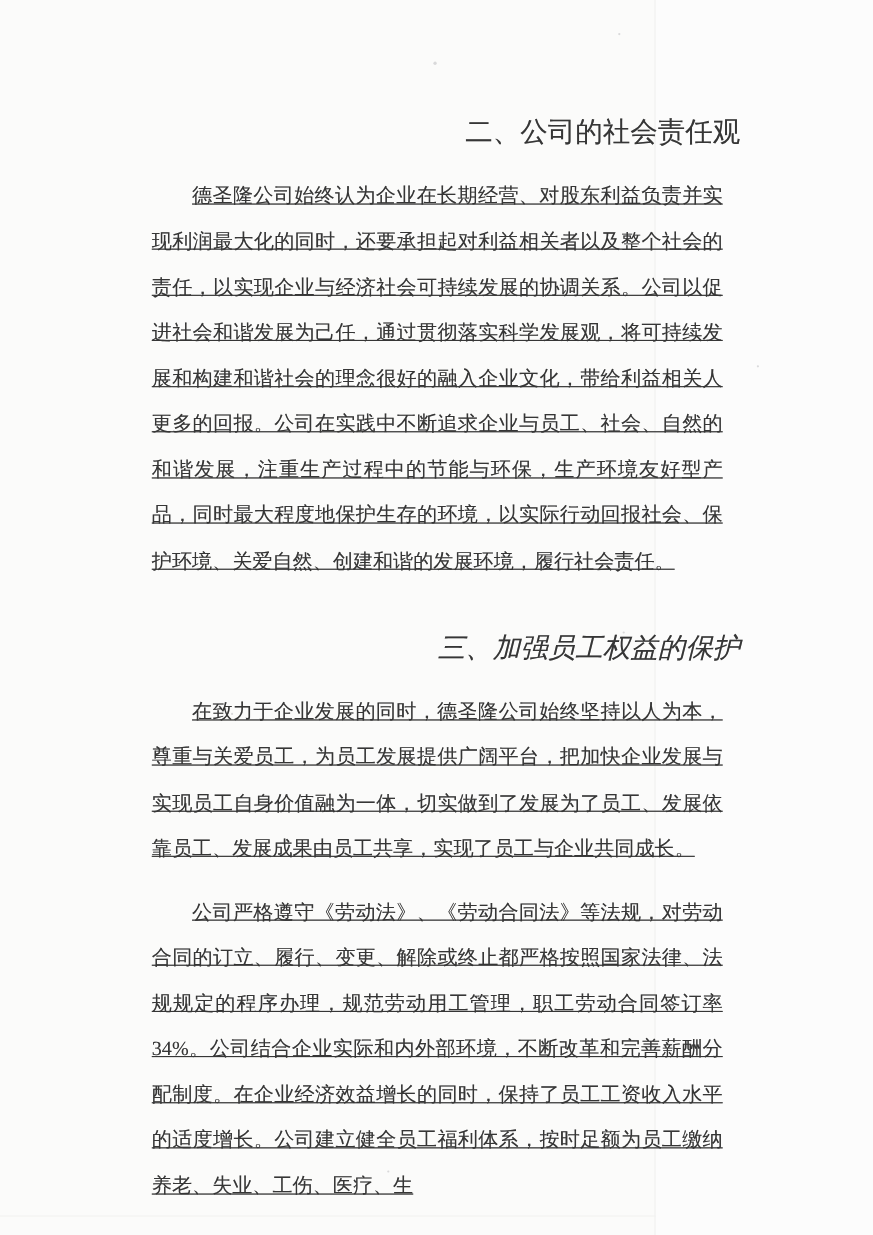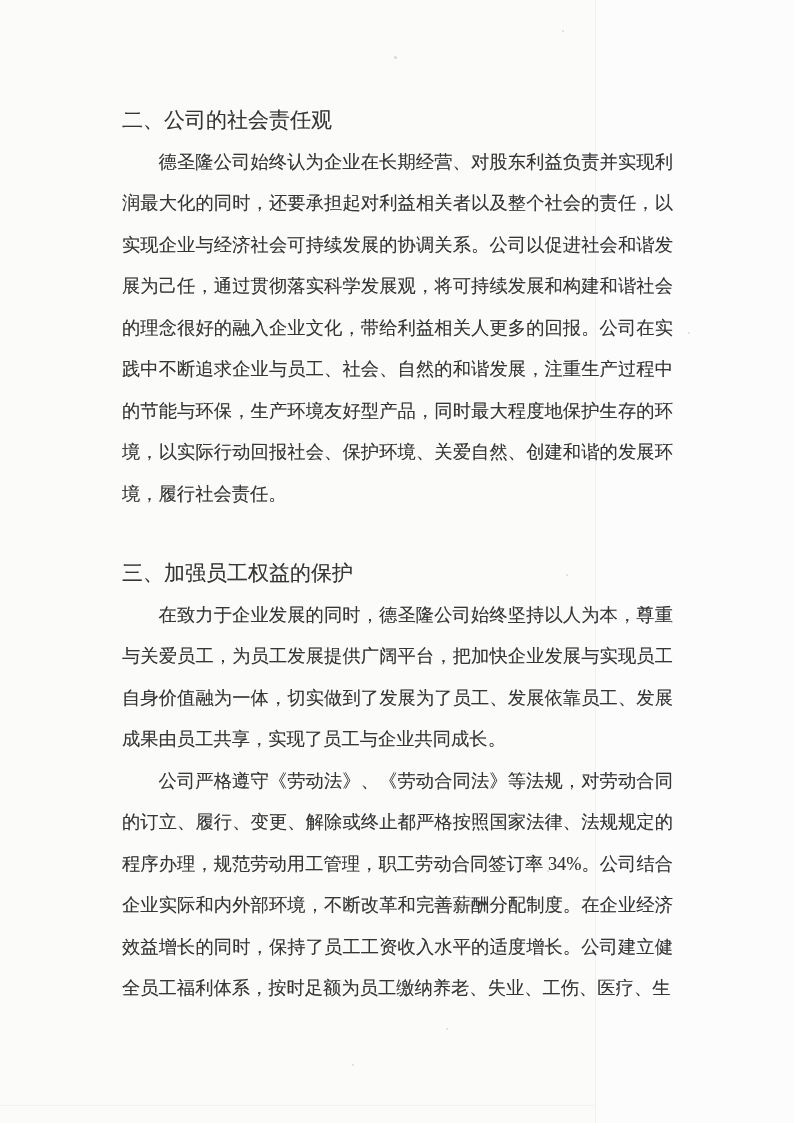--- a/index.html
+++ b/index.html
@@ -56,31 +56,33 @@
     top: 100px;
     width: 551px;
     color: #363636;
     font-size: 18.3px;
     line-height: 41.5px;
     text-align: justify;
     text-shadow: 0 0 0.6px rgba(70,70,70,0.45);
   }
   .content h2 {
     margin: 0;
-    font-size: 21px;
+    font-size: 25px;
     font-weight: normal;
     line-height: 41.5px;
-    text-align: left;
+    text-align: right;
   }
   .content h2.section-gap {
     margin-top: 38px;
+    font-style: italic;
   }
   .content p {
-    margin: 0;
+    margin: 16px;
     text-indent: 2em;
+    text-decoration: underline;
   }
 </style>
 </head>
 <body>
 
 <div class="page">
 
   <div class="scan-right"></div>
   <div class="scan-seam"></div>
   <div class="scan-bottom-edge"></div>

